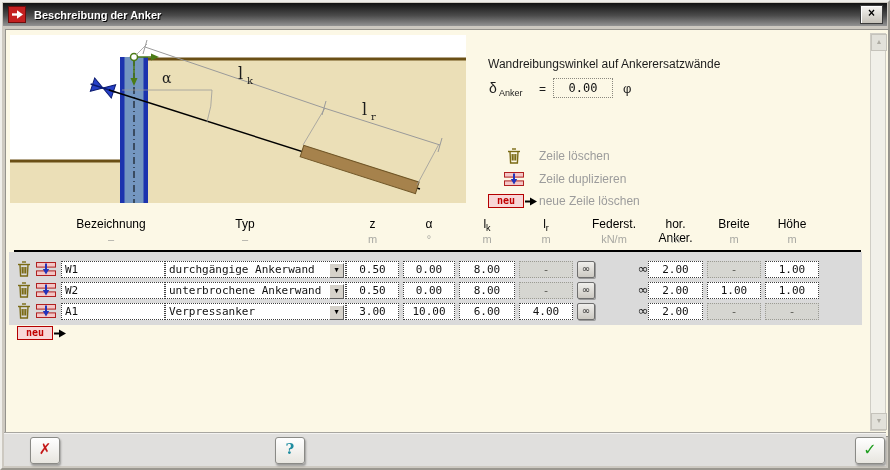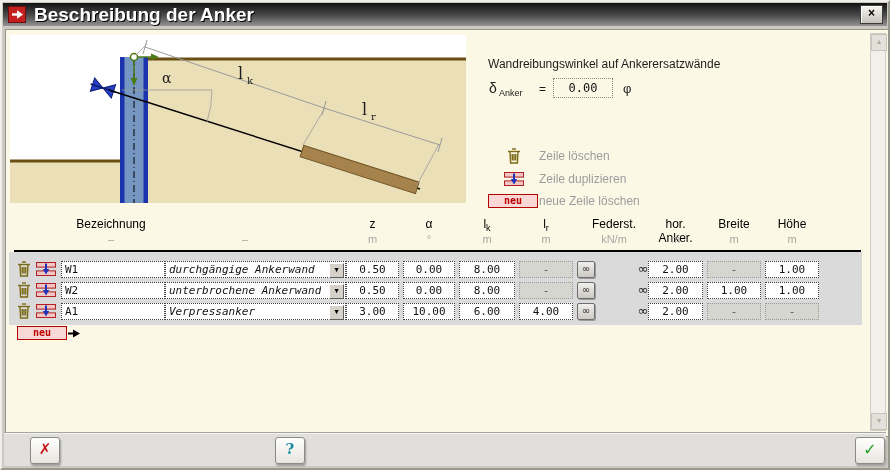--- a/index.html
+++ b/index.html
@@ -6,21 +6,21 @@
   body{width:890px;height:470px;position:relative;overflow:hidden;
        font-family:"Liberation Sans",sans-serif;background:#cdc9c1;}
   .window{position:absolute;inset:0;background:#cdc9c1;border:2px solid #9a978f;
           border-top-color:#efeeea;border-left-color:#efeeea;}
   
   .titlebar{position:absolute;left:1px;top:1px;right:1px;height:23px;
             background:linear-gradient(180deg,#121212 0%,#4c4c4c 55%,#939393 100%);
             display:flex;align-items:center;}
   .tb-icon{width:16px;height:15px;margin-left:5px;background:#c42020;
            border:1px solid #6e0d0d;display:flex;align-items:center;justify-content:center;}
-  .tb-title{color:#fff;font-weight:bold;font-size:19px;margin-left:8px;
+  .tb-title{color:#fff;font-weight:bold;font-size:11px;margin-left:8px;
             text-shadow:1px 1px 0 #000;}
   .tb-close{margin-left:auto;margin-right:4px;width:21px;height:17px;
             background:linear-gradient(#f6f5f2,#c6c2b9);border:1px solid #3c3c3c;
             box-shadow:inset 1px 1px 0 #fff;text-align:center;
             font:bold 12px/15px "Liberation Sans",sans-serif;color:#000;cursor:pointer;}
   
   .content{position:absolute;left:3px;top:27px;width:882px;height:406px;
            background:#fcf8e6;border:1px solid #94928c;}
   
   .fr-title{position:absolute;left:482px;top:27px;font-size:12px;color:#1c1c1c;}
@@ -30,34 +30,34 @@
   .dfield{position:absolute;left:547px;top:48px;width:60px;height:20px;box-sizing:border-box;
           border:1px dotted #8a887e;text-align:center;
           font:12px/18px "DejaVu Sans Mono",monospace;color:#111;}
   .dphi{position:absolute;left:617px;top:51px;font-size:13px;color:#1c1c1c;}
   
   .leg{position:absolute;left:482px;height:18px;display:flex;align-items:center;}
   .licon{width:51px;flex:0 0 51px;display:flex;align-items:center;}
   .licon.center{justify-content:center;}
   .llab{font-size:12px;color:#9c9c9c;}
   .neubox{border:1px solid #b40000;background:#f8d7d7;color:#c00000;
-          font:bold 10px/12px "DejaVu Sans Mono",monospace;padding:0 15px;cursor:pointer;}
+          font:bold 10px/12px "DejaVu Sans Mono",monospace;padding:0 8px;cursor:pointer;}
   
   .hline{position:absolute;left:8px;top:220px;width:847px;height:2px;background:#000;}
   .rowband{position:absolute;left:3px;top:222px;width:853px;height:73px;background:#dadada;}
   .hdr{position:absolute;top:187px;font-size:12px;color:#000;text-align:center;}
   .uni{position:absolute;top:203px;font-size:11px;color:#a8a8a2;text-align:center;}
   .hdr sub{font-size:9px;}
   .row{position:absolute;left:0;width:858px;height:21px;}
   .field{position:absolute;top:1px;height:17px;box-sizing:border-box;background:#fff;
          border:1px dotted #3f3f3f;font:11px/15px "DejaVu Sans Mono",monospace;
          color:#111;text-align:center;}
   .dis{background:#d6d6d1;color:#55554f;border-color:#9b9b94;}
   .c-name{left:55px;width:104px;text-align:left;padding-left:3px;}
-  .c-typ{left:159px;width:181px;text-align:left;font-style:italic;}
+  .c-typ{left:159px;width:181px;text-align:left;}
   .tval{display:inline-block;padding-left:3px;white-space:nowrap;overflow:hidden;max-width:155px;}
   .cbtn{position:absolute;right:1px;top:1px;width:13px;height:13px;background:#d6d2ca;
         border:1px solid;border-color:#fff #5e5e5e #5e5e5e #fff;text-align:center;cursor:pointer;}
   .carr{display:block;font-size:7px;line-height:12px;color:#000;}
   .c-z{left:340px;width:53px}.c-al{left:397px;width:52px}.c-lk{left:453px;width:56px}
   .c-lr{left:513px;width:54px}.c-abst{left:642px;width:55px}
   .c-br{left:701px;width:54px}.c-ho{left:759px;width:54px}
   .infbtn{position:absolute;left:571px;top:1px;width:16px;height:15px;
           background:linear-gradient(#f0efec,#ccc9c2);border:1px solid #6e6e6e;border-radius:2px;
           text-align:center;font:10px/13px "DejaVu Sans",sans-serif;color:#222;cursor:pointer;
@@ -189,20 +189,21 @@
         <svg width="12" height="9" viewBox="0 0 12 9" style="margin-left:1px">
             <line x1="0" y1="4.5" x2="6" y2="4.5" stroke="#000" stroke-width="2"></line>
             <path d="M5,0.5 L12,4.5 L5,8.5 Z" fill="#000"></path>
           </svg>
       </span>
       <span class="llab">neue Zeile löschen</span>
     </div>
 
     <div class="hdr" style="left:55px;width:100px">Bezeichnung</div>
     <div class="uni" style="left:55px;width:100px">–</div>
+    <div class="hdr" style="left:159px;width:160px">Typ</div>
     <div class="uni" style="left:159px;width:160px">–</div>
     <div class="hdr" style="left:340px;width:53px">z</div>
     <div class="uni" style="left:340px;width:53px">m</div>
     <div class="hdr" style="left:397px;width:52px">α</div>
     <div class="uni" style="left:397px;width:52px">°</div>
     <div class="hdr" style="left:453px;width:56px"><span>l</span><sub>k</sub></div>
     <div class="uni" style="left:453px;width:56px">m</div>
     <div class="hdr" style="left:513px;width:54px"><span>l</span><sub>r</sub></div>
     <div class="uni" style="left:513px;width:54px">m</div>
     <div class="hdr" style="left:566px;width:84px">Federst.</div>

